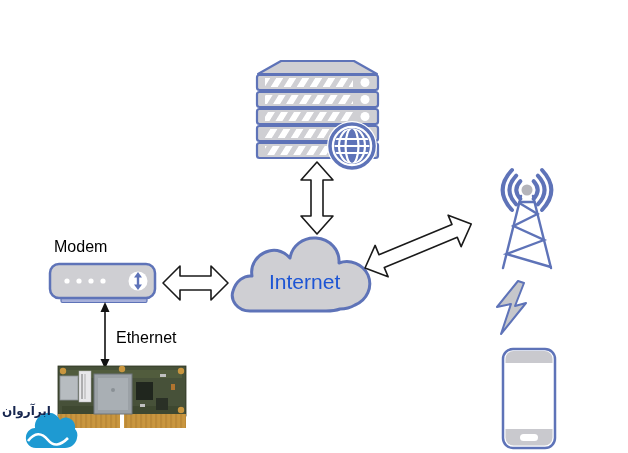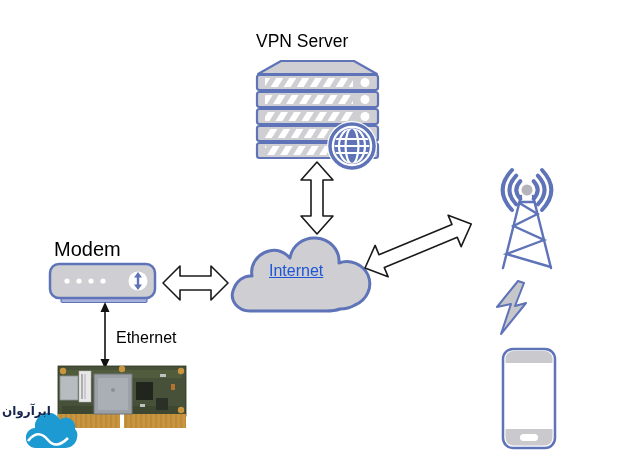--- a/index.html
+++ b/index.html
@@ -13,23 +13,23 @@
     --pcb-connector:#c9963f;
   }
   html,body{margin:0;padding:0;background:#fff;}
   #canvas{
     position:relative;width:628px;height:453px;background:#ffffff;overflow:hidden;
     font-family:"Liberation Sans",sans-serif;
   }
   #diagram-svg{position:absolute;left:0;top:0;}
   .label{position:absolute;color:#000;white-space:nowrap;}
   .lbl-vpn{left:256px;top:31px;font-size:17.5px;}
-  .lbl-modem{left:54px;top:238px;font-size:20px;}
+  .lbl-modem{left:54px;top:238px;font-size:16px;}
   .lbl-ethernet{left:116px;top:329px;font-size:16px;text-align:center;}
-  .lbl-internet{left:269px;top:262px;font-size:16px;color:var(--internet-text);text-decoration:underline;}
+  .lbl-internet{left:269px;top:270px;font-size:21px;color:var(--internet-text);}
   .lbl-logo{left:2px;top:404px;font-size:12px;font-weight:bold;color:var(--logo-text-color);
             font-family:"DejaVu Sans",sans-serif;}
   .fill-accent{fill:var(--accent);}
   .stroke-accent{stroke:var(--accent);}
   .node{fill:var(--fill-gray);stroke:var(--accent);}
   .arrow{fill:#ffffff;stroke:var(--arrow-outline);stroke-width:1.6;stroke-linejoin:round;}
   .thinline{stroke:#111111;stroke-width:1.6;}
   .thinhead{fill:#111111;}
   .lattice{stroke:var(--accent);stroke-width:2.4;fill:none;stroke-linecap:round;}
   .wave{stroke:var(--accent);stroke-width:4;fill:none;stroke-linecap:round;}
@@ -180,18 +180,17 @@
     <path d="M518,281 L497,307 L511,304 L501,334 L526,303 L515,306 L524,283 Z" fill="#c6c7cb" class="stroke-accent" stroke-width="2" stroke-linejoin="round"></path>
 
     <g>
       <rect x="503" y="349" width="52" height="99" rx="10" fill="#ffffff" class="stroke-accent" stroke-width="2.5"></rect>
       <path d="M505.5,363 v-4 a8,8 0 0 1 8,-8 h31 a8,8 0 0 1 8,8 v4 z" fill="#c9c9ce"></path>
       <path d="M505.5,429 h47 v8.5 a8,8 0 0 1 -8,8 h-31 a8,8 0 0 1 -8,-8 z" fill="#c9c9ce"></path>
       <rect x="520" y="434" width="18" height="7" rx="3.5" fill="#ffffff"></rect>
     </g>
   </svg>
 
-  <div class="label lbl-vpn">VPN Server</div>
   <div class="label lbl-internet">Internet</div>
   <div class="label lbl-modem">Modem</div>
   <div class="label lbl-ethernet">Ethernet</div>
   <div class="label lbl-logo">ابرآروان</div>
 </div>
 
 </body></html>

